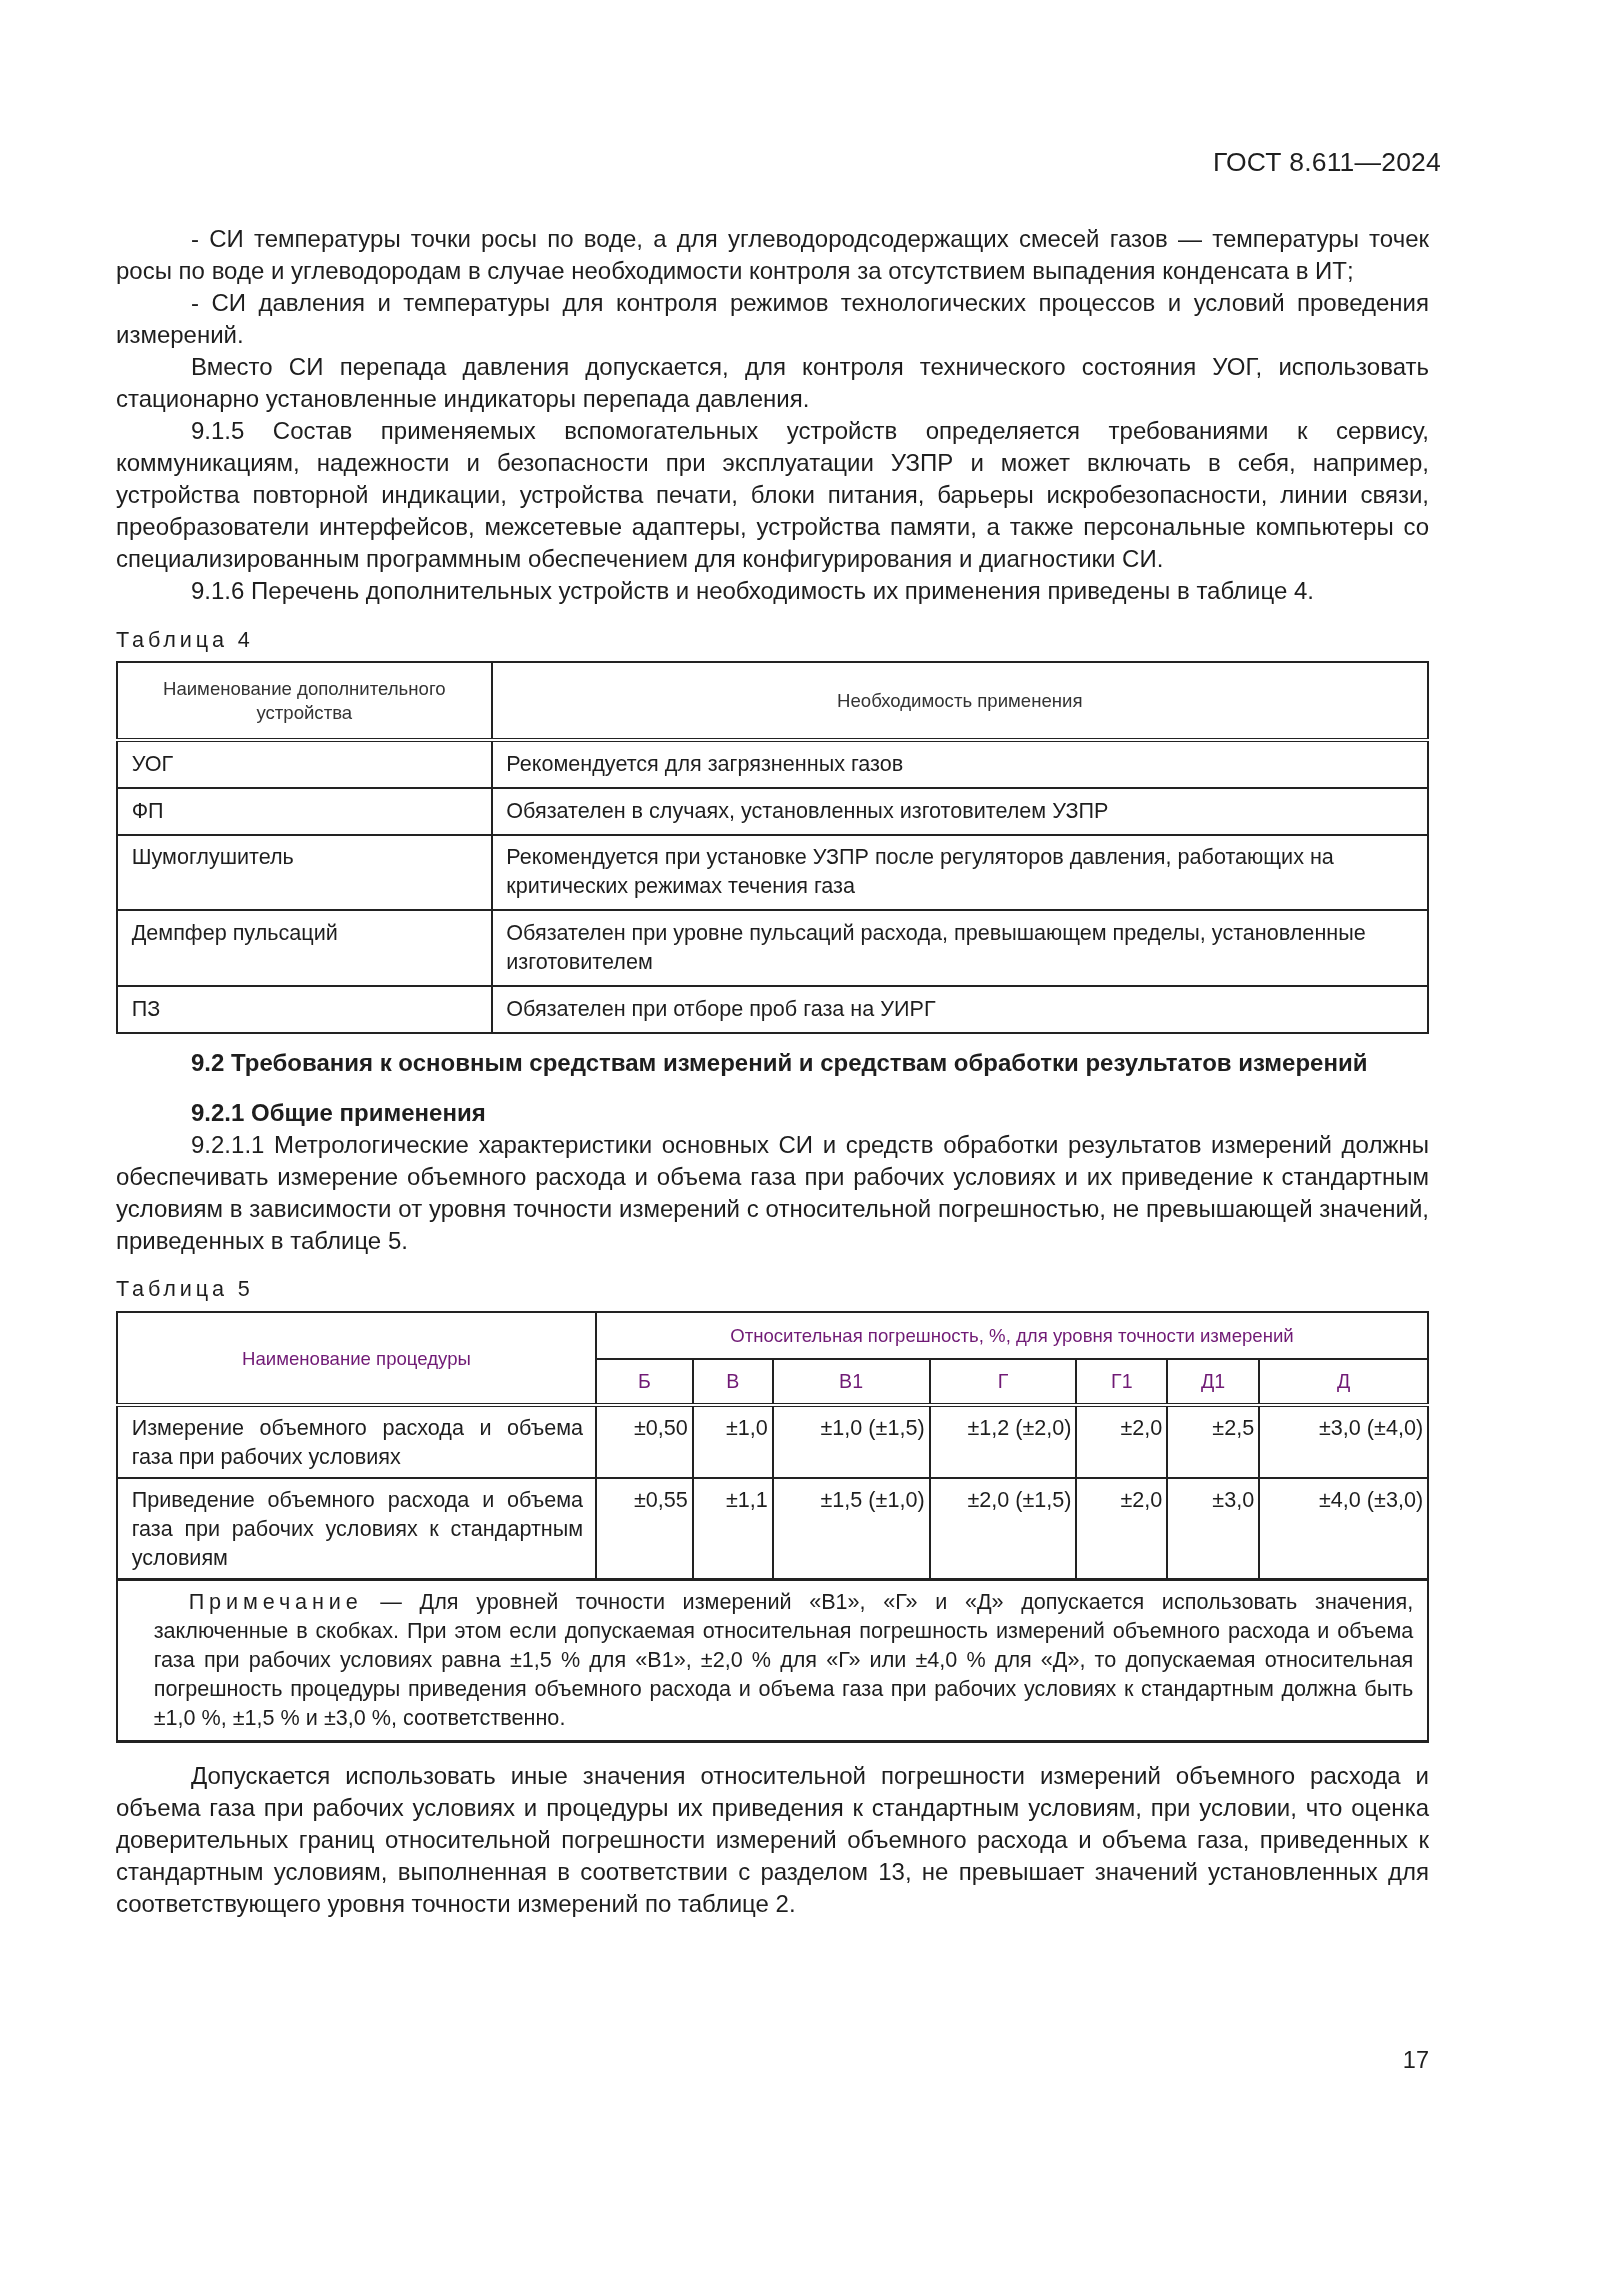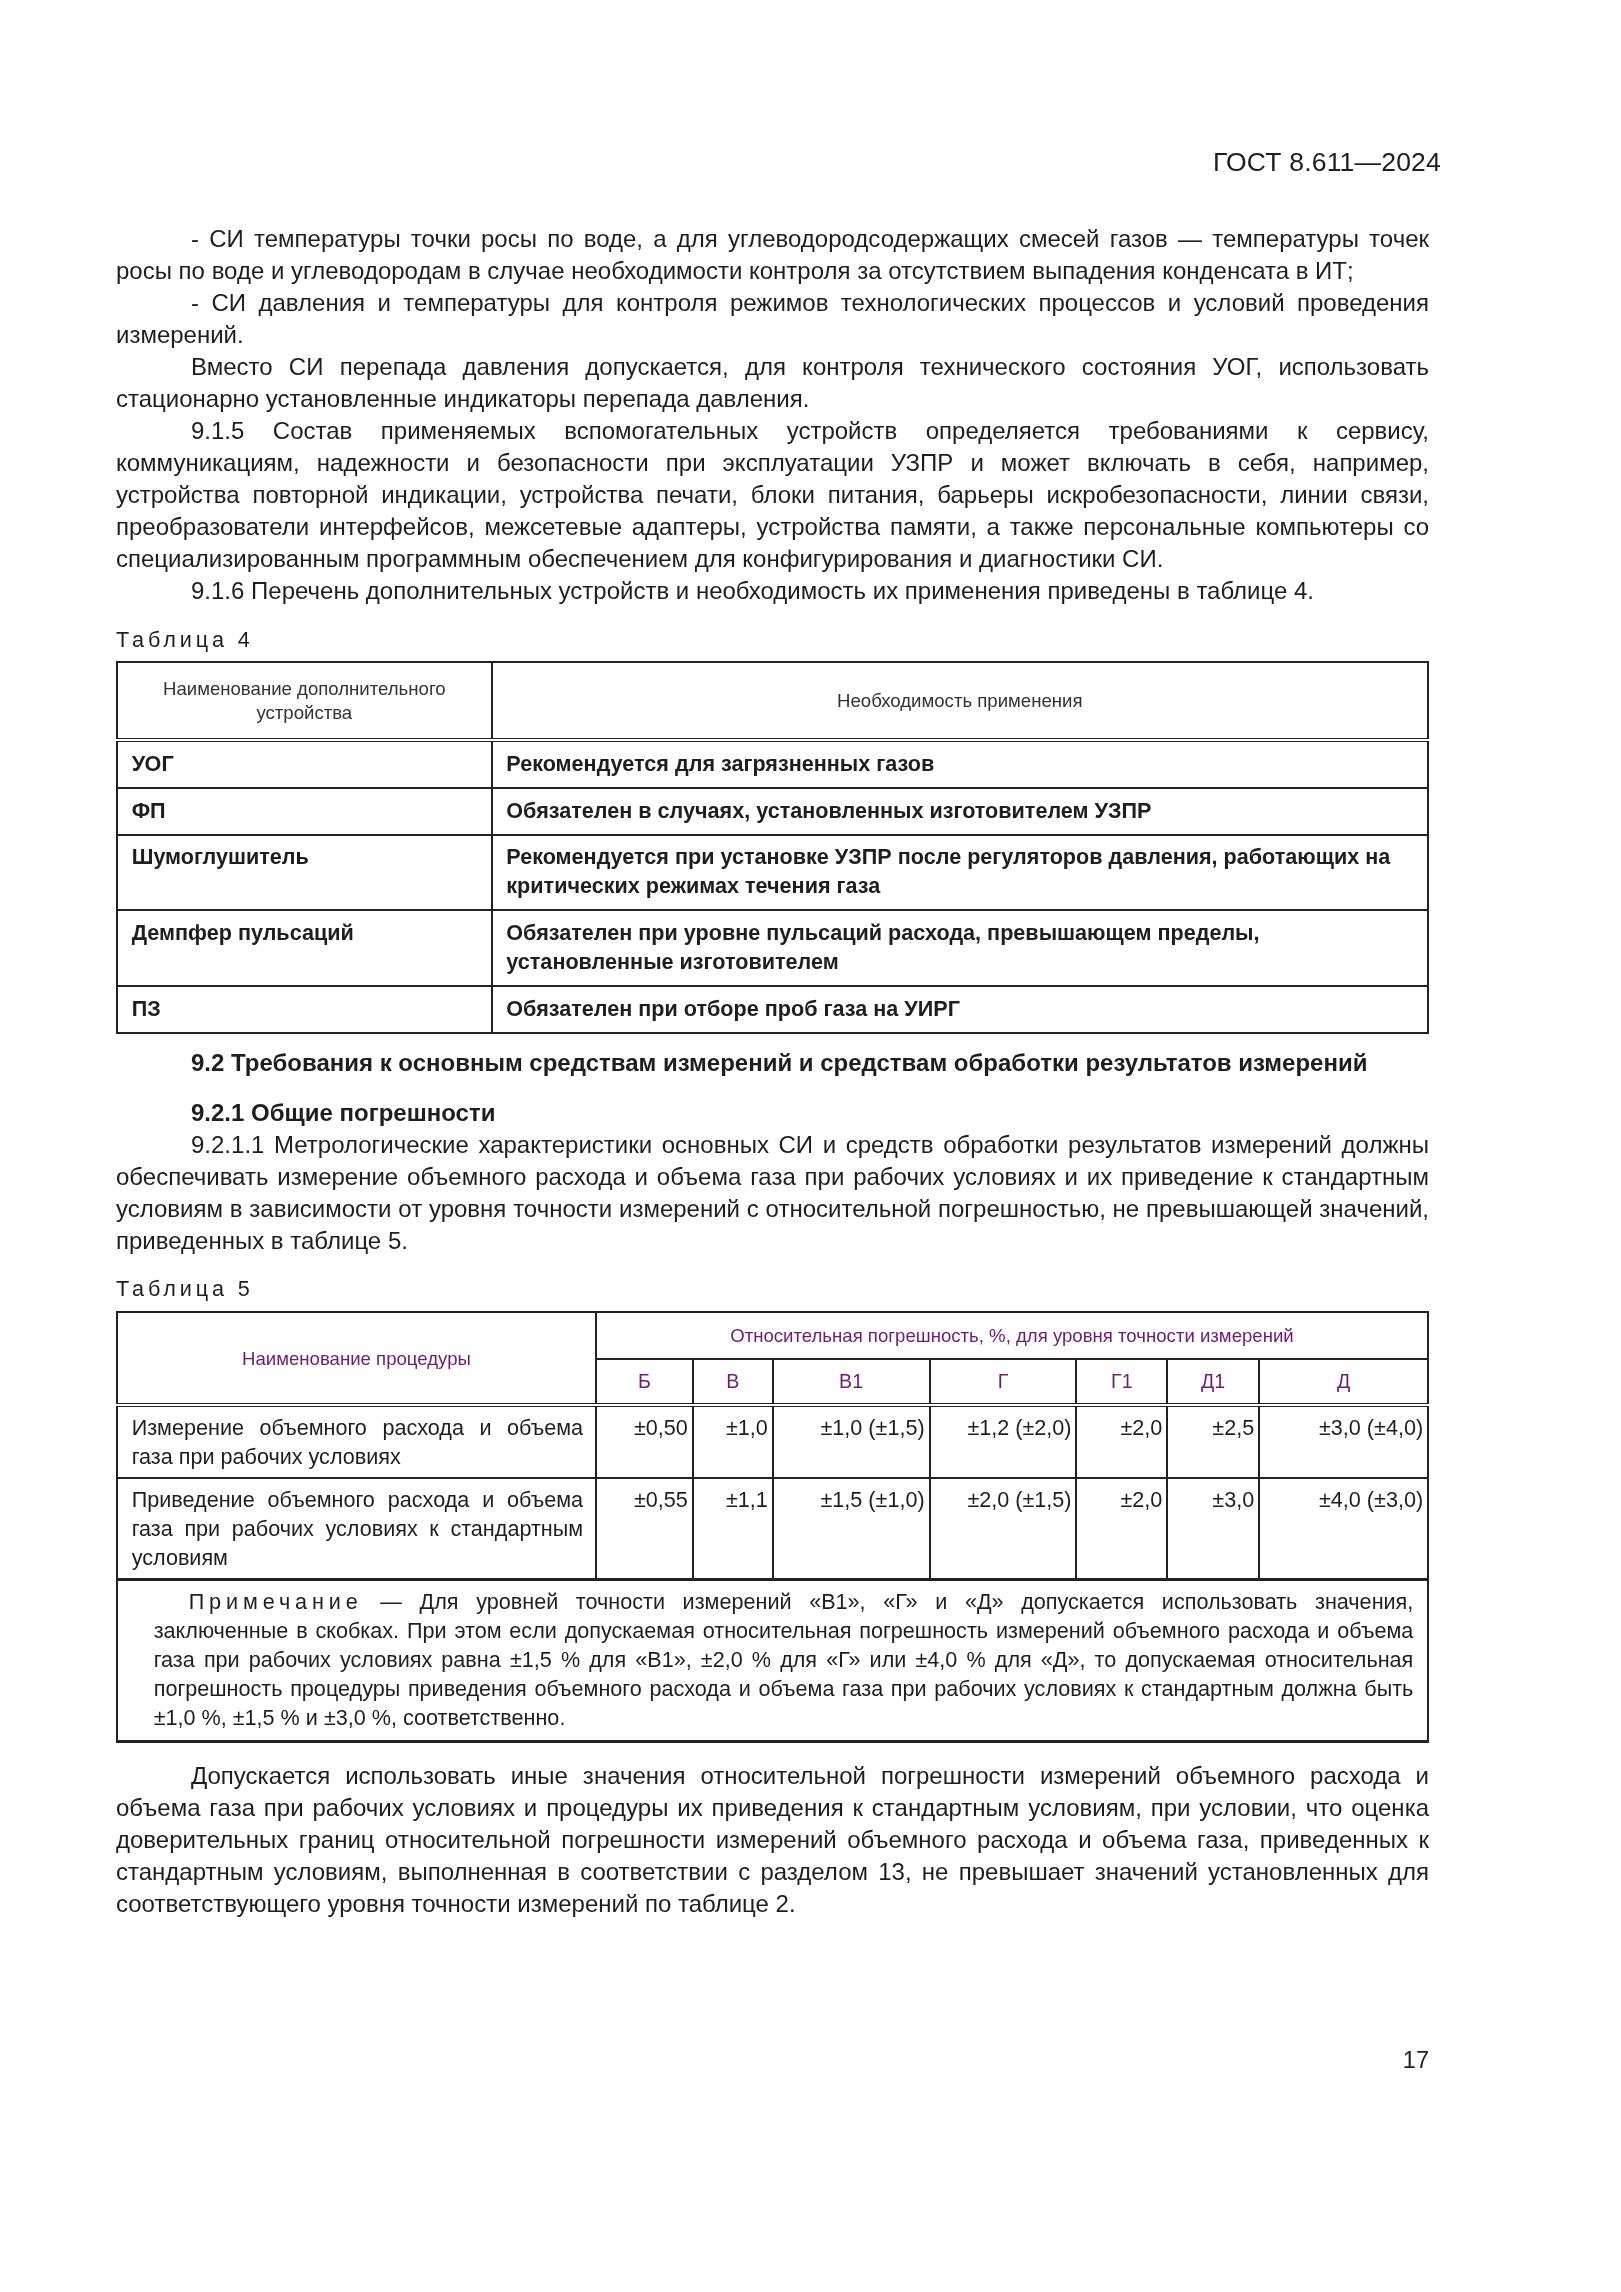--- a/index.html
+++ b/index.html
@@ -19,21 +19,21 @@
   p { margin: 0; text-align: justify; text-indent: 75px; }
   .spaced { letter-spacing: 4.9px; }
   .table-caption { margin-top: 17.6px; margin-bottom: 7.8px; font-size: 21.6px; letter-spacing: 3.9px; line-height: 29px; }
 
   table { border-collapse: collapse; width: 1313px; font-size: 21.6px; line-height: 29px; }
   td, th { border: 2px solid #222; vertical-align: top; font-weight: normal; }
 
   
   .t4 th { font-size: 18.6px; line-height: 23.5px; text-align: center; vertical-align: middle; height: 67px; padding: 3.9px 9.8px; color: #333; }
   .t4 thead tr { border-bottom: 4.9px double #222; }
-  .t4 td { padding: 6.9px 13.7px 8.8px 13.7px; font-weight: bold; }
+  .t4 td { padding: 6.9px 13.7px 8.8px 13.7px; }
   .t4 col.c1 { width: 375px; }
   .t4 col.c2 { width: 938px; }
 
   
   .t5 th { font-size: 18.6px; line-height: 23.5px; vertical-align: middle; color: #701a75; }
   .t5 thead tr.r2 { border-bottom: 4.9px double #222; }
   .t5 th.h-top { height: 43px; }
   .t5 th.lvl { height: 41px; font-size: 19.6px; }
   .t5 td { padding: 5.9px 11.8px 5.9px 13.7px; }
   .t5 td.v { text-align: right; padding: 5.9px 3.9px; white-space: nowrap; }
@@ -93,21 +93,21 @@
         <td>Обязателен при уровне пульсаций расхода, превышающем пределы, установленные изготовителем</td>
       </tr>
       <tr>
         <td>ПЗ</td>
         <td>Обязателен при отборе проб газа на УИРГ</td>
       </tr>
     </tbody>
   </table>
 
   <div class="heading h2">9.2 Требования к основным средствам измерений и средствам обработки результатов измерений</div>
-  <div class="heading h3">9.2.1 Общие погрешности</div>
+  <div class="heading h3">9.2.1 Общие применения</div>
   <p>9.2.1.1 Метрологические характеристики основных СИ и средств обработки результатов измерений должны обеспечивать измерение объемного расхода и объема газа при рабочих условиях и их приведение к стандартным условиям в зависимости от уровня точности измерений с относительной погрешностью, не превышающей значений, приведенных в таблице 5.</p>
 
   <div class="table-caption">Таблица 5</div>
   <table class="t5">
     <colgroup>
       <col style="width:480px">
         <col style="width:97px">
         <col style="width:80px">
         <col style="width:157px">
       <col style="width:147px">

